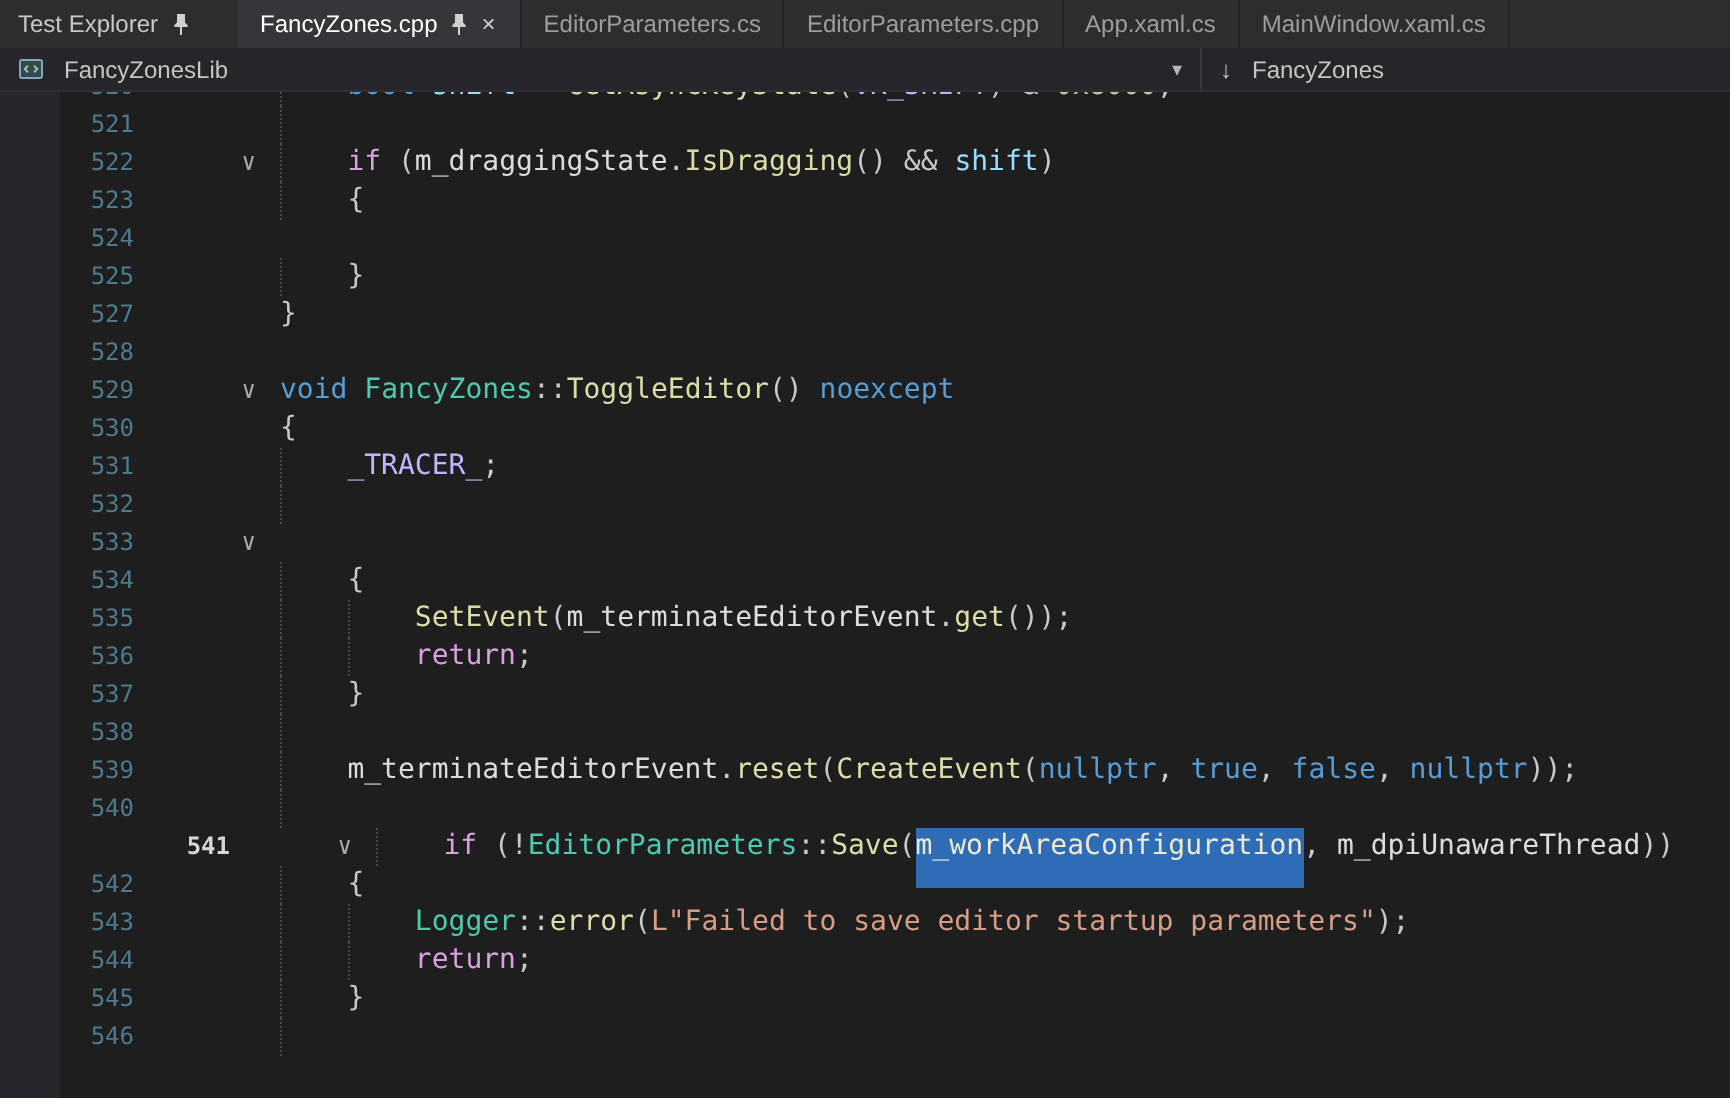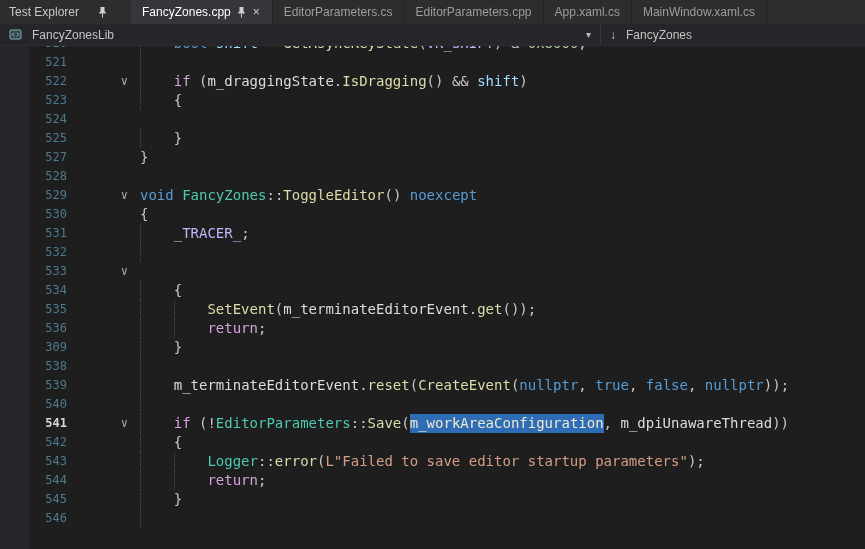--- a/index.html
+++ b/index.html
@@ -16,21 +16,21 @@
 
   
   .tab-bar {
     height: 24px; flex: 0 0 auto;
     background: var(--tabbar-bg, #2d2d30);
     display: flex; align-items: stretch;
     font-size: 12px; color: #9d9d9d;
     overflow: hidden;
   }
   .tool-tab {
-    display: flex; align-items: center; gap: 19px;
+    display: flex; align-items: center; gap: 7px;
     padding: 0 10px 0 9px; color: #c8c8c8; cursor: default;
   }
   .doc-tabs { display: flex; margin-left: 14px; }
   .doc-tab {
     display: flex; align-items: center; gap: 6px;
     padding: 0 11px;
     border-right: 1px solid #232327;
     color: #9d9d9d; cursor: default; white-space: nowrap;
   }
   .doc-tab.active {
@@ -66,21 +66,21 @@
     content: ""; position: absolute; left: 0; top: 0;
     width: 30px; height: 100%; background: #26262a;
   }
   .lines { position: relative; }
   .line { display: flex; height: 19px; white-space: pre; }
   .line.clipped { margin-top: -12px; }
   .ln {
     width: 68px; flex: 0 0 auto; text-align: right; padding-right: 1px;
     color: var(--line-number, #4d7a8f); font-size: 12px;
   }
-  .line.current .ln { color: var(--line-number-current, #d7d7d7); font-weight: bold; }
+  .line.current .ln { color: var(--line-number-current, #d7d7d7); font-weight: bold; margin-left: 48px; }
   .fold {
     width: 72px; flex: 0 0 auto; text-align: right; padding-right: 12px;
     color: #a8a8a8; font-size: 12px;
   }
   .code { flex: 1 1 auto; white-space: pre; }
   .guide {
     display: inline-block; width: 4ch; height: 19px;
     border-left: 1px dotted #4a4a50; vertical-align: top;
   }
   .tok-k { color: var(--accent-blue, #569cd6); }
@@ -89,21 +89,21 @@
   .tok-f { color: var(--function-yellow, #dcdcaa); }
   .tok-v { color: var(--field-light, #dcdcdc); }
   .tok-l { color: var(--local-blue, #9cdcfe); }
   .tok-s { color: var(--string-orange, #d69d85); }
   .tok-m { color: var(--macro-lavender, #beb7ff); }
   .tok-n { color: var(--number-green, #b5cea8); }
   .tok-p { color: var(--punct-gray, #c8c8c8); }
   .tok-sel {
     background: var(--selection-bg, #2e6db5);
     color: #eee8cf;
-    display: inline-block; height: 19px;
+    display: inline-block; height: 30px;
   }
 </style>
 </head>
 <body>
 
 <div id="app">
 
   <div class="tab-bar">
     <div class="tool-tab">
       <span class="tab-label">Test Explorer</span>
@@ -169,21 +169,21 @@
         <div class="line"><span class="ln">527</span><span class="fold"></span><span class="code"><span class="tok tok-p">}</span></span></div>
         <div class="line"><span class="ln">528</span><span class="fold"></span><span class="code"></span></div>
         <div class="line"><span class="ln">529</span><span class="fold">∨</span><span class="code"><span class="tok tok-k">void</span><span class="tok tok-p"> </span><span class="tok tok-t">FancyZones</span><span class="tok tok-p">::</span><span class="tok tok-f">ToggleEditor</span><span class="tok tok-p">() </span><span class="tok tok-k">noexcept</span></span></div>
         <div class="line"><span class="ln">530</span><span class="fold"></span><span class="code"><span class="tok tok-p">{</span></span></div>
         <div class="line"><span class="ln">531</span><span class="fold"></span><span class="code"><span class="guide"></span><span class="tok tok-m">_TRACER_</span><span class="tok tok-p">;</span></span></div>
         <div class="line"><span class="ln">532</span><span class="fold"></span><span class="code"><span class="guide"></span></span></div>
         <div class="line"><span class="ln">533</span><span class="fold">∨</span></div>
         <div class="line"><span class="ln">534</span><span class="fold"></span><span class="code"><span class="guide"></span><span class="tok tok-p">{</span></span></div>
         <div class="line"><span class="ln">535</span><span class="fold"></span><span class="code"><span class="guide"></span><span class="guide"></span><span class="tok tok-f">SetEvent</span><span class="tok tok-p">(</span><span class="tok tok-v">m_terminateEditorEvent</span><span class="tok tok-p">.</span><span class="tok tok-f">get</span><span class="tok tok-p">());</span></span></div>
         <div class="line"><span class="ln">536</span><span class="fold"></span><span class="code"><span class="guide"></span><span class="guide"></span><span class="tok tok-c">return</span><span class="tok tok-p">;</span></span></div>
-        <div class="line"><span class="ln">309</span><span class="fold"></span><span class="code"><span class="guide"></span><span class="tok tok-p">}</span></span></div>
+        <div class="line"><span class="ln">537</span><span class="fold"></span><span class="code"><span class="guide"></span><span class="tok tok-p">}</span></span></div>
         <div class="line"><span class="ln">538</span><span class="fold"></span><span class="code"><span class="guide"></span></span></div>
         <div class="line"><span class="ln">539</span><span class="fold"></span><span class="code"><span class="guide"></span><span class="tok tok-v">m_terminateEditorEvent</span><span class="tok tok-p">.</span><span class="tok tok-f">reset</span><span class="tok tok-p">(</span><span class="tok tok-f">CreateEvent</span><span class="tok tok-p">(</span><span class="tok tok-k">nullptr</span><span class="tok tok-p">, </span><span class="tok tok-k">true</span><span class="tok tok-p">, </span><span class="tok tok-k">false</span><span class="tok tok-p">, </span><span class="tok tok-k">nullptr</span><span class="tok tok-p">));</span></span></div>
         <div class="line"><span class="ln">540</span><span class="fold"></span><span class="code"><span class="guide"></span></span></div>
         <div class="line current"><span class="ln">541</span><span class="fold">∨</span><span class="code"><span class="guide"></span><span class="tok tok-c">if</span><span class="tok tok-p"> (!</span><span class="tok tok-t">EditorParameters</span><span class="tok tok-p">::</span><span class="tok tok-f">Save</span><span class="tok tok-p">(</span><span class="tok tok-sel">m_workAreaConfiguration</span><span class="tok tok-p">, </span><span class="tok tok-v">m_dpiUnawareThread</span><span class="tok tok-p">))</span></span></div>
         <div class="line"><span class="ln">542</span><span class="fold"></span><span class="code"><span class="guide"></span><span class="tok tok-p">{</span></span></div>
         <div class="line"><span class="ln">543</span><span class="fold"></span><span class="code"><span class="guide"></span><span class="guide"></span><span class="tok tok-t">Logger</span><span class="tok tok-p">::</span><span class="tok tok-f">error</span><span class="tok tok-p">(</span><span class="tok tok-s">L"Failed to save editor startup parameters"</span><span class="tok tok-p">);</span></span></div>
         <div class="line"><span class="ln">544</span><span class="fold"></span><span class="code"><span class="guide"></span><span class="guide"></span><span class="tok tok-c">return</span><span class="tok tok-p">;</span></span></div>
         <div class="line"><span class="ln">545</span><span class="fold"></span><span class="code"><span class="guide"></span><span class="tok tok-p">}</span></span></div>
         <div class="line"><span class="ln">546</span><span class="fold"></span><span class="code"><span class="guide"></span></span></div>
       </div>

